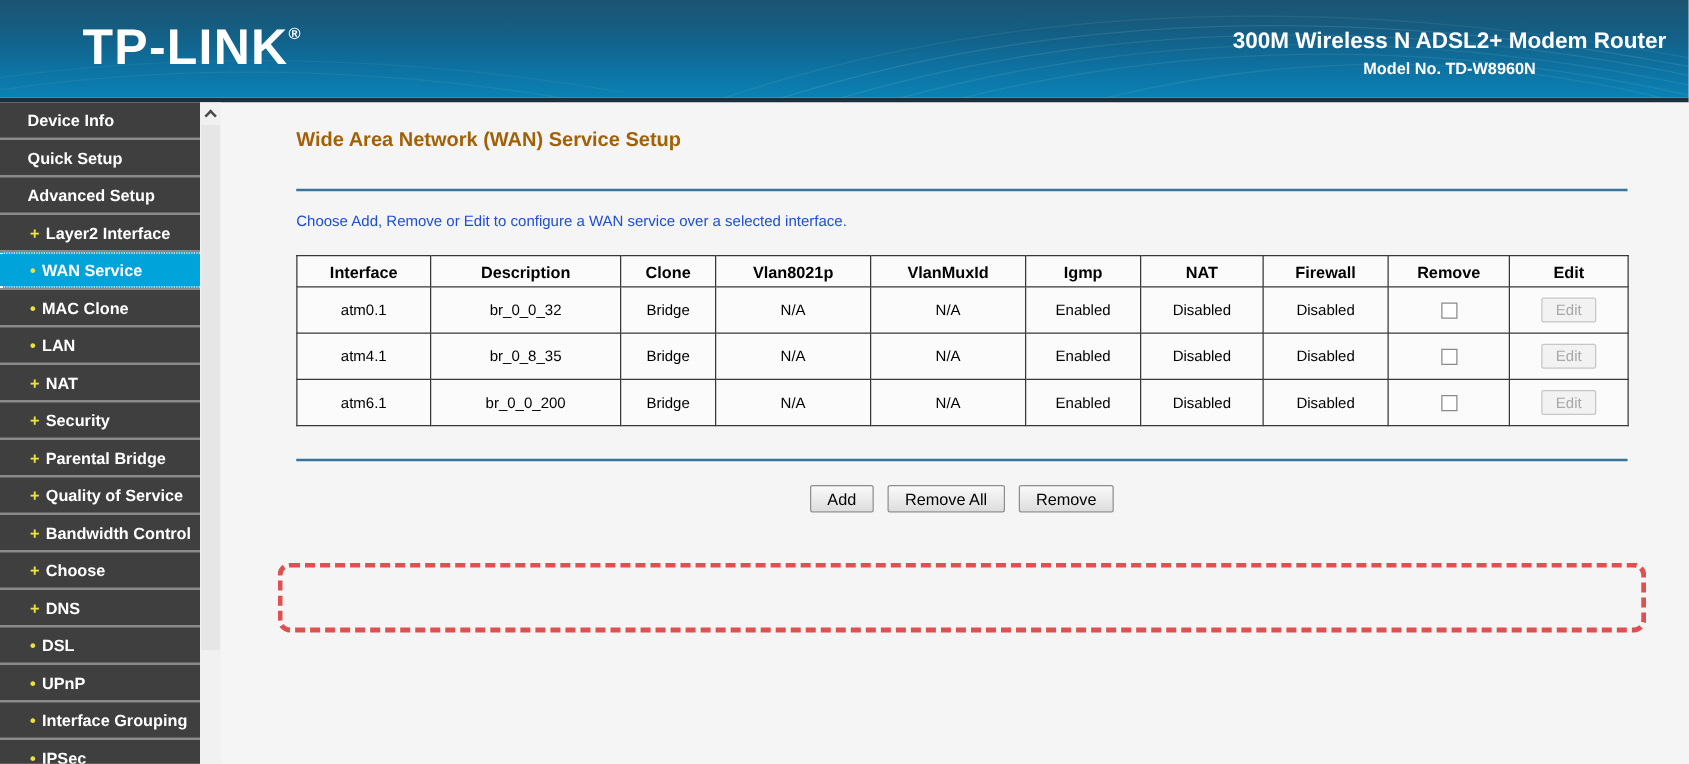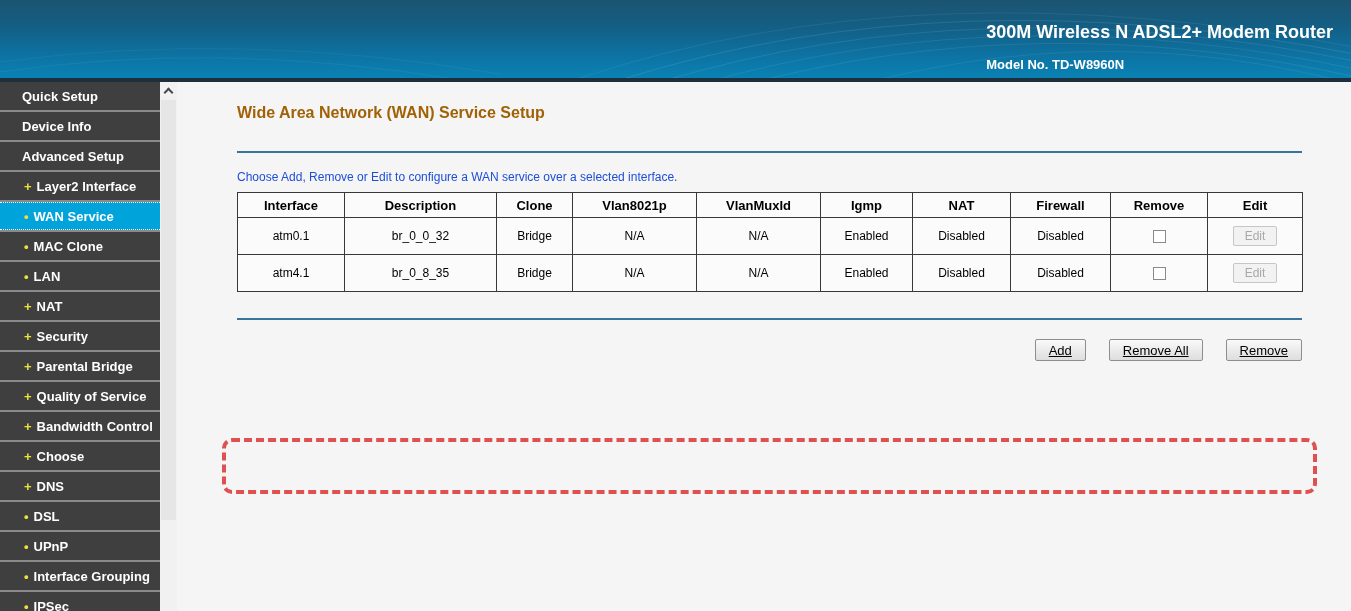--- a/index.html
+++ b/index.html
@@ -16,24 +16,24 @@
     background: linear-gradient(180deg, #1c5471 0%, #135f85 35%, #0d72a2 70%, #0a82b4 100%);
     overflow:hidden;
   }
   .header svg.waves { position:absolute; left:0; top:0; width:1351px; height:78px; }
   .logo {
     position:absolute; left:66px; top:16px;
     color:#ffffff; font-size:40px; font-weight:bold; letter-spacing:1px;
   }
   .logo sup { font-size:13px; vertical-align:20px; }
   .header-right {
-    position:absolute; right:18px; top:22px; text-align:left; color:#ffffff;
+    position:absolute; right:18px; top:22px; text-align:center; color:#ffffff;
   }
   .product-name { font-size:18px; font-weight:bold; }
-  .model-number { font-size:13px; font-weight:bold; margin-top:14px; }
+  .model-number { font-size:13px; font-weight:bold; margin-top:4px; }
   .header-underline { height:4px; background:#1c2f3b; }
 
   
   .sidebar {
     position:absolute; left:0; top:82px; width:177px; bottom:0;
     display:flex;
   }
   .sidebar-menu {
     width:160px; background:var(--sidebar-gap); height:100%;
   }
@@ -67,21 +67,21 @@
   
   .main {
     position:absolute; left:177px; top:82px; right:0; bottom:0;
     background:#f5f5f5; padding-left:60px;
   }
   .content { width:1065px; }
   .page-title { margin-top:22px; font-size:16px; font-weight:bold; color:#a16207; }
   .title-divider { margin-top:29px; height:2px; background:var(--divider); }
   .page-desc { margin-top:17px; font-size:12px; color:#1d4ed8; }
 
-  .table-wrap { position:relative; margin-top:8px; }
+  .table-wrap { position:relative; margin-top:20px; }
   table.wan-table { border-collapse:collapse; width:1065px; table-layout:fixed; background:#fbfbfb; }
   .wan-table th, .wan-table td {
     border:1px solid #383838; text-align:center; vertical-align:middle; overflow:hidden;
   }
   .wan-table th { height:25px; font-size:13px; color:#000; }
   .wan-table td { height:37px; font-size:12px; color:#000; }
 
   .cb {
     display:inline-block; width:13px; height:13px;
     border:1px solid #8a8a8a; background:#ffffff; vertical-align:middle; cursor:pointer;
@@ -97,21 +97,21 @@
 
   .highlight-box {
     position:absolute; left:-15px; right:-15px;
     top:246px; height:56px;
     border:4px dashed var(--highlight); border-radius:10px;
     pointer-events:none;
   }
 
   .bottom-divider { margin-top:26px; height:2px; background:var(--divider); }
 
-  .actions { margin-top:19px; display:flex; justify-content:flex-end; gap:23px;text-decoration:underline; }
+  .actions { margin-top:19px; display:flex; justify-content:center; gap:11px; }
   .btn {
     height:22px; padding:1px 13px; font-size:13px; font-family:"Liberation Sans",sans-serif;
     background:linear-gradient(180deg,#fafafa,#dddddd);
     border:1px solid #8e8e8e; border-radius:2px; color:#000; cursor:pointer;
   }
 </style>
 </head>
 <body>
 
 <div class="header">
@@ -120,34 +120,35 @@
       <path d="M620,80 Q950,-25 1360,55" opacity="0.10"></path>
       <path d="M660,82 Q980,-15 1360,62" opacity="0.09"></path>
       <path d="M700,84 Q1010,-5 1360,70" opacity="0.08"></path>
       <path d="M740,86 Q1040,5 1360,78" opacity="0.08"></path>
       <path d="M580,78 Q920,-35 1360,48" opacity="0.07"></path>
       <path d="M840,90 Q1100,15 1360,86" opacity="0.07"></path>
       <path d="M0,72 Q220,40 460,80" opacity="0.06"></path>
       <path d="M0,62 Q240,30 500,74" opacity="0.05"></path>
     </g>
   </svg>
+  <div class="logo"><span>TP-LINK</span><sup>®</sup></div>
   <div class="header-right">
     <div class="product-name">300M Wireless N ADSL2+ Modem Router</div>
     <div class="model-number">Model No. TD-W8960N</div>
   </div>
 </div>
 <div class="header-underline"></div>
 
 <div class="sidebar">
   <div class="sidebar-menu">
       <div class="sb-item">
+        <span>Device Info</span>
+      </div>
+      <div class="sb-item">
         <span>Quick Setup</span>
-      </div>
-      <div class="sb-item">
-        <span>Device Info</span>
       </div>
       <div class="sb-item">
         <span>Advanced Setup</span>
       </div>
       <div class="sb-item sub">
         <span class="pfx">+</span>
         <span>Layer2 Interface</span>
       </div>
       <div class="sb-item sub selected">
         <span class="pfx">•</span>
@@ -266,20 +267,32 @@
               <td>br_0_8_35</td>
               <td>Bridge</td>
               <td>N/A</td>
               <td>N/A</td>
               <td>Enabled</td>
               <td>Disabled</td>
               <td>Disabled</td>
               <td><span class="cb"></span></td>
               <td><button class="edit-btn" disabled="">Edit</button></td>
             </tr>
+            <tr>
+              <td>atm6.1</td>
+              <td>br_0_0_200</td>
+              <td>Bridge</td>
+              <td>N/A</td>
+              <td>N/A</td>
+              <td>Enabled</td>
+              <td>Disabled</td>
+              <td>Disabled</td>
+              <td><span class="cb"></span></td>
+              <td><button class="edit-btn" disabled="">Edit</button></td>
+            </tr>
           </tbody>
       </table>
       <div class="highlight-box"></div>
     </div>
 
     <div class="bottom-divider"></div>
 
     <div class="actions">
       <button class="btn">Add</button>
       <button class="btn">Remove All</button>

